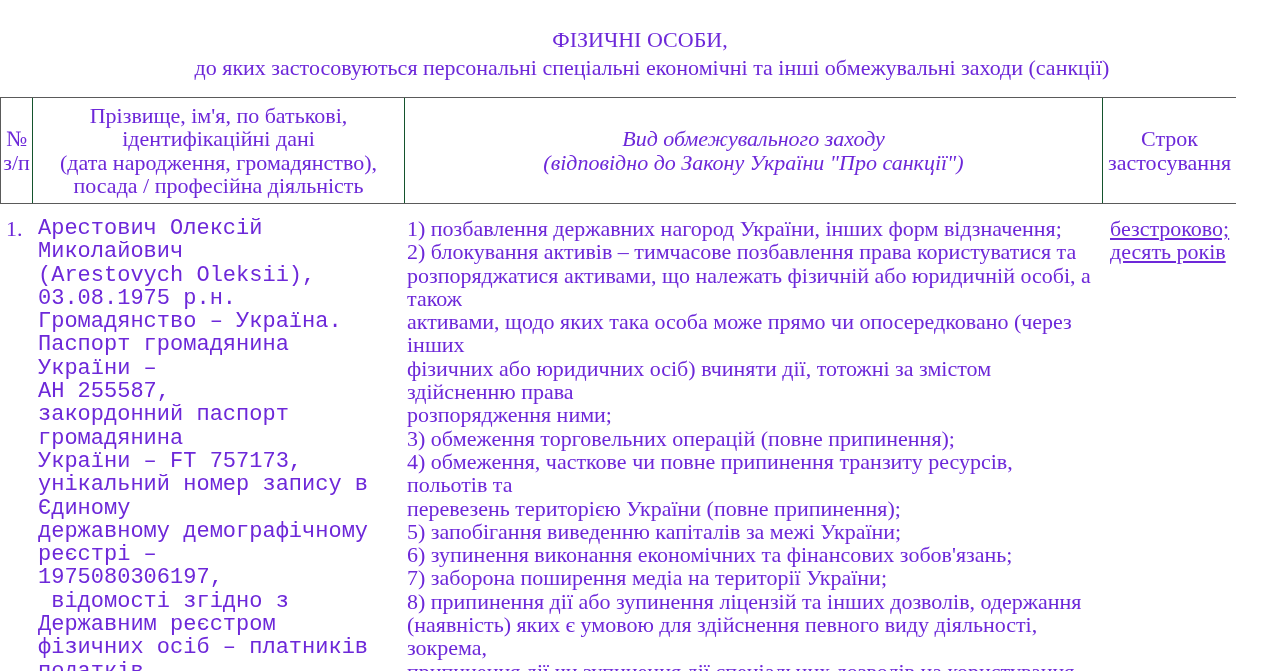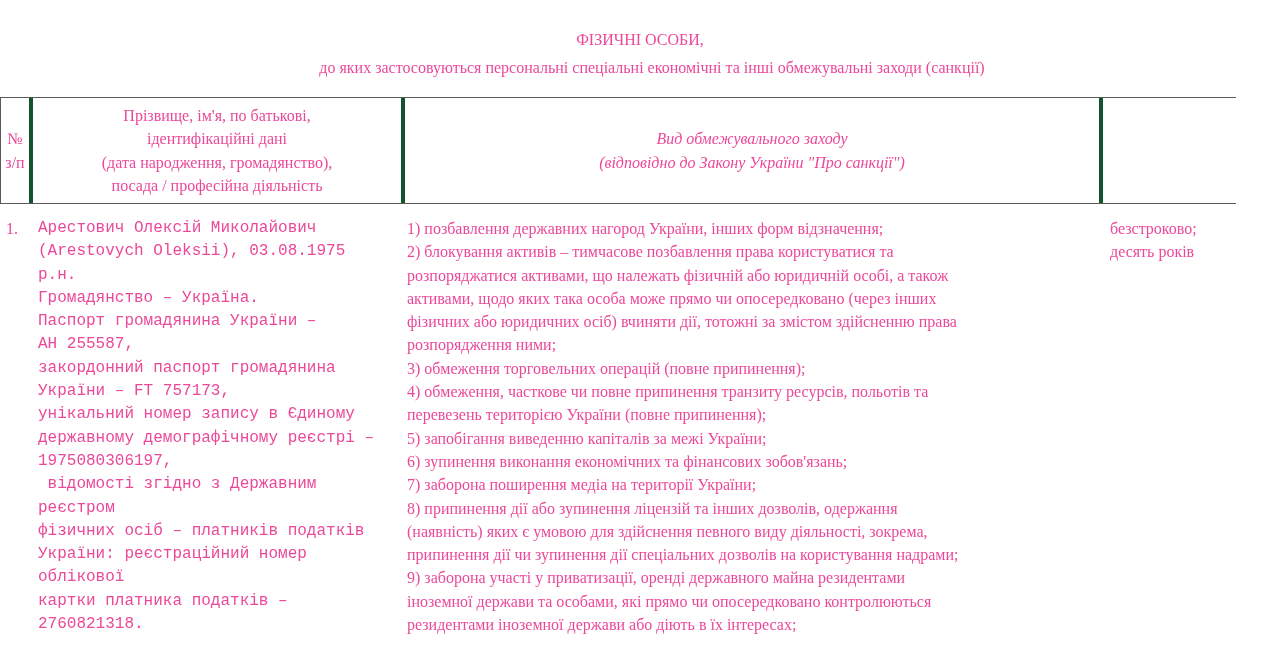--- a/index.html
+++ b/index.html
@@ -5,23 +5,23 @@
   html, body {
     margin: 0;
     padding: 0;
     background: #ffffff;
   }
   .page {
     position: relative;
     width: 1280px;
     height: 671px;
     background: #ffffff;
-    color: #ec4899;
+    color: #6d28d9;
     font-family: "Liberation Serif", "DejaVu Serif", serif;
-    font-size: 16px;
+    font-size: 22px;
     line-height: 23.3px;
     overflow: hidden;
   }
   .doc-title {
     position: absolute;
     top: 28px;
     left: 0;
     width: 1280px;
     text-align: center;
     white-space: pre-line;
@@ -41,21 +41,21 @@
     width: 1236px;
     height: 107px;
     box-sizing: border-box;
     display: flex;
     border-top: 1px solid #5a5a5a;
     border-bottom: 1px solid #5a5a5a;
     border-left: 1px solid #5a5a5a;
   }
   .hcell {
     box-sizing: border-box;
-    border-right: 4px solid #14532d;
+    border-right: 1px solid #14532d;
     display: flex;
     align-items: center;
     justify-content: center;
     text-align: center;
     white-space: pre-line;
   }
   .hcell.c1 { width: 32px; }
   .hcell.c2 { width: 372px; }
   .hcell.c3 { width: 698px; font-style: italic; }
   .hcell.c4 { width: 133px; border-right: none; }
@@ -68,40 +68,42 @@
     align-items: flex-start;
   }
   .bcell {
     box-sizing: border-box;
     padding-top: 13px;
     white-space: pre-line;
   }
   .bcell.c1 { width: 33px;  padding-left: 6px; }
   .bcell.c2 { width: 372px; padding-left: 5px;  padding-right: 14px; font-family: Liberation Mono, monospace; }
   .bcell.c3 { width: 698px; padding-left: 2px;  padding-right: 8px; }
-  .bcell.c4 { width: 133px; padding-left: 7px; }
+  .bcell.c4 { width: 133px; padding-left: 7px; text-decoration: underline; }
 </style>
 </head>
 <body>
 
 <div class="page">
 
   <div class="doc-title">ФІЗИЧНІ ОСОБИ,</div>
 
   <div class="doc-subtitle">до яких застосовуються персональні спеціальні економічні та інші обмежувальні заходи (санкції)</div>
 
   <div class="table-header">
     <div class="hcell c1">№
 з/п</div>
     <div class="hcell c2">Прізвище, ім'я, по батькові,
 ідентифікаційні дані
 (дата народження, громадянство),
 посада / професійна діяльність</div>
     <div class="hcell c3">Вид обмежувального заходу
 (відповідно до Закону України "Про санкції")</div>
+    <div class="hcell c4">Строк
+застосування</div>
   </div>
 
   <div class="body-row">
     <div class="bcell c1">1.</div>
     <div class="bcell c2">Арестович Олексій Миколайович
 (Arestovych Oleksii), 03.08.1975 р.н.
 Громадянство – Україна.
 Паспорт громадянина України –
 АН 255587,
 закордонний паспорт громадянина

